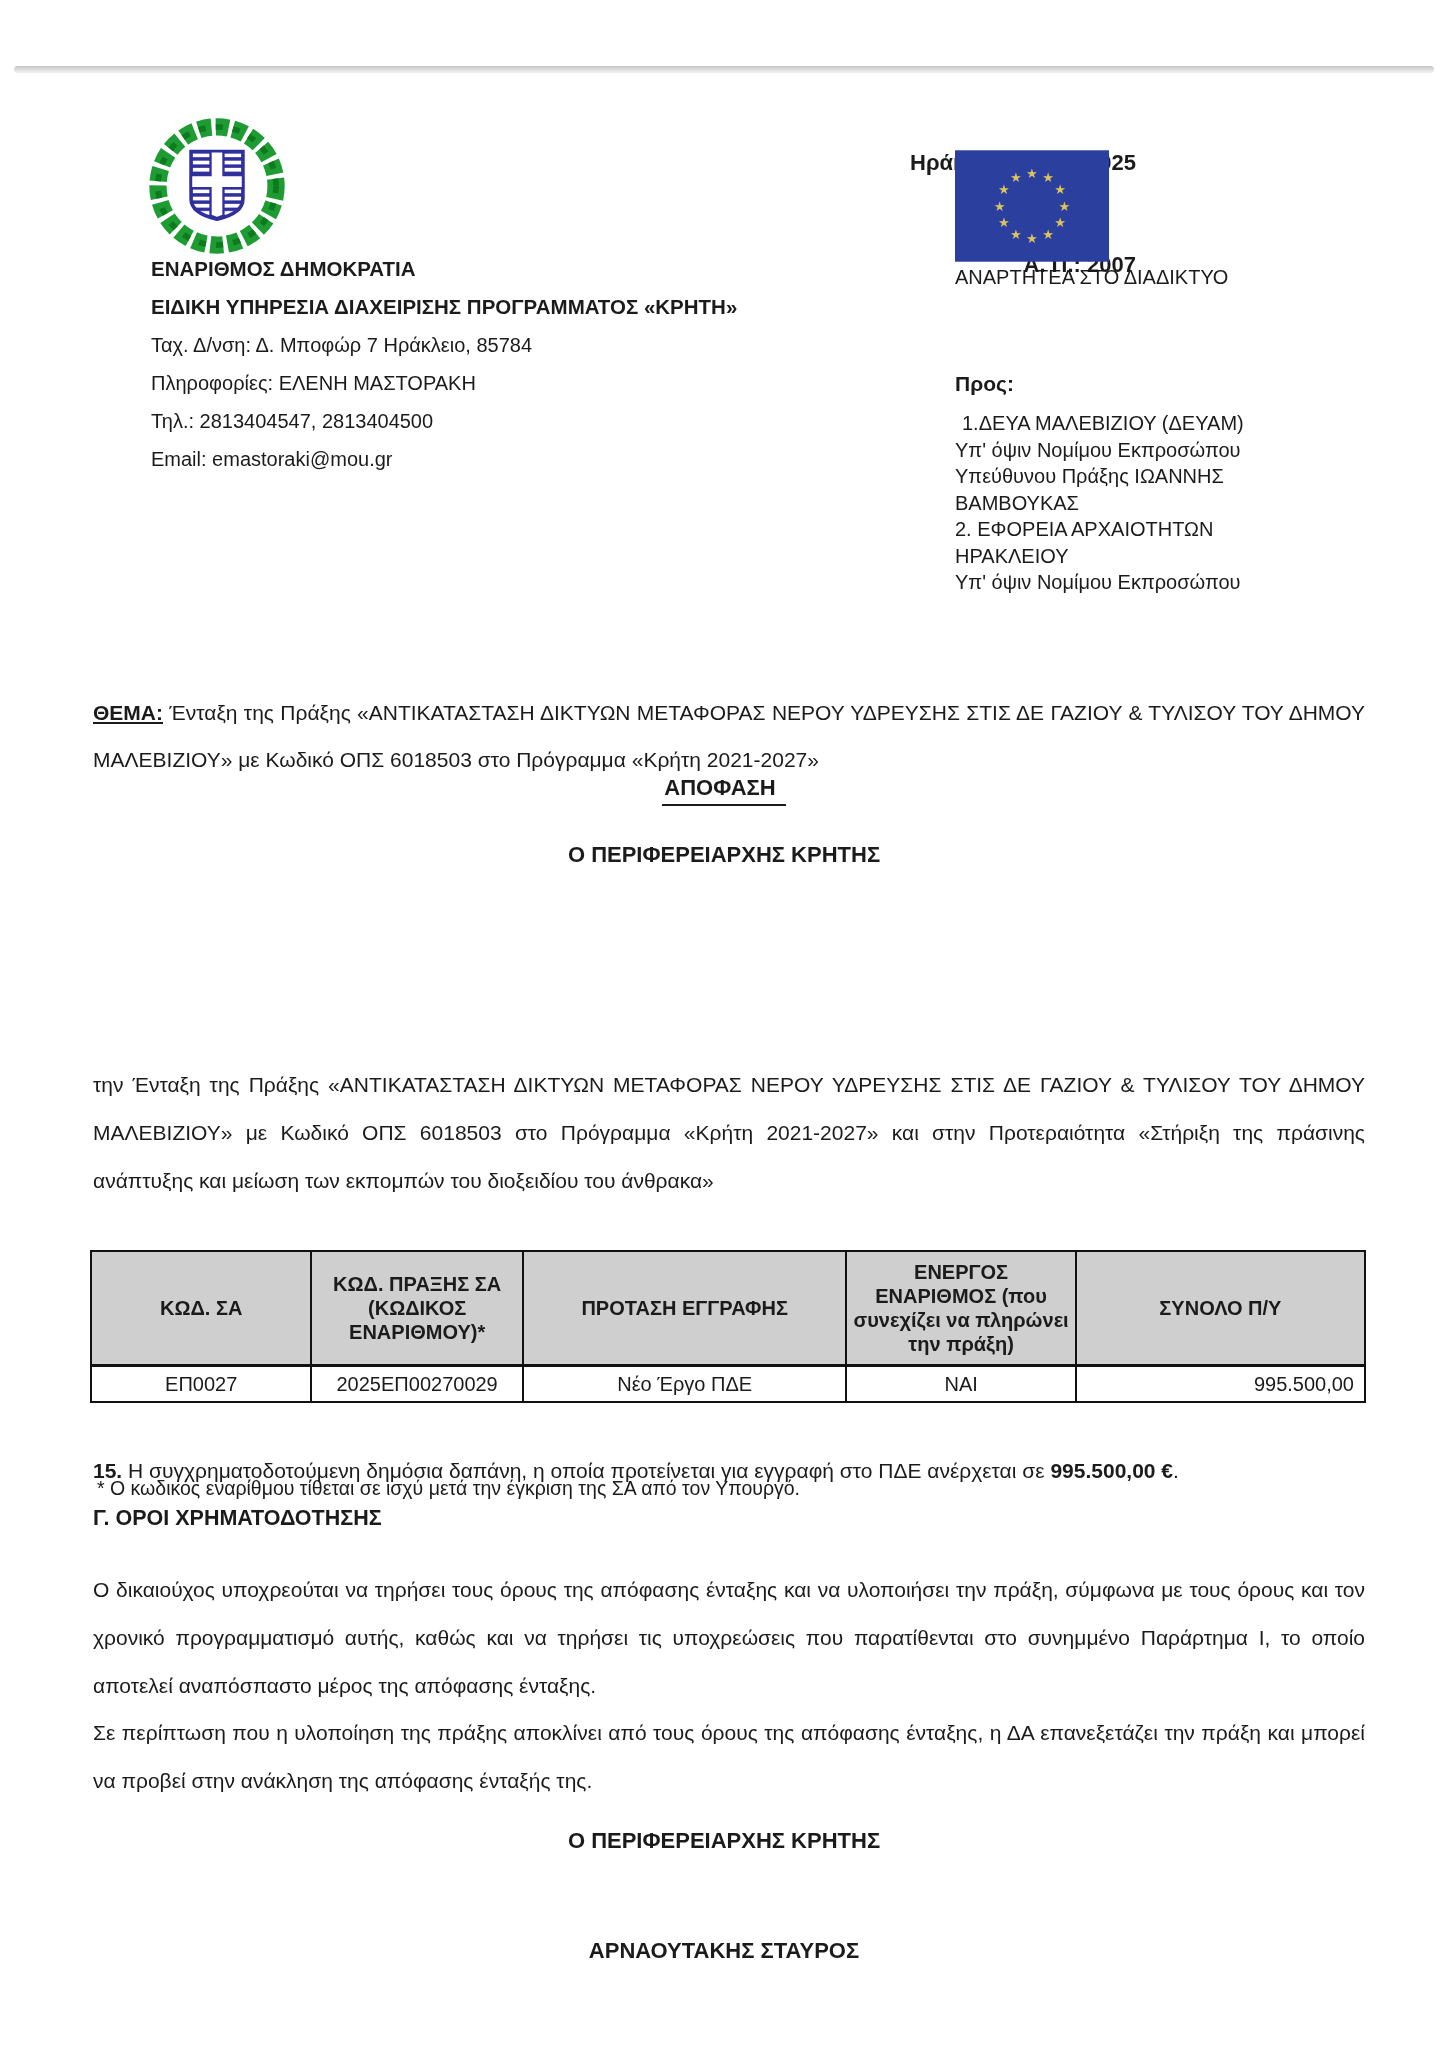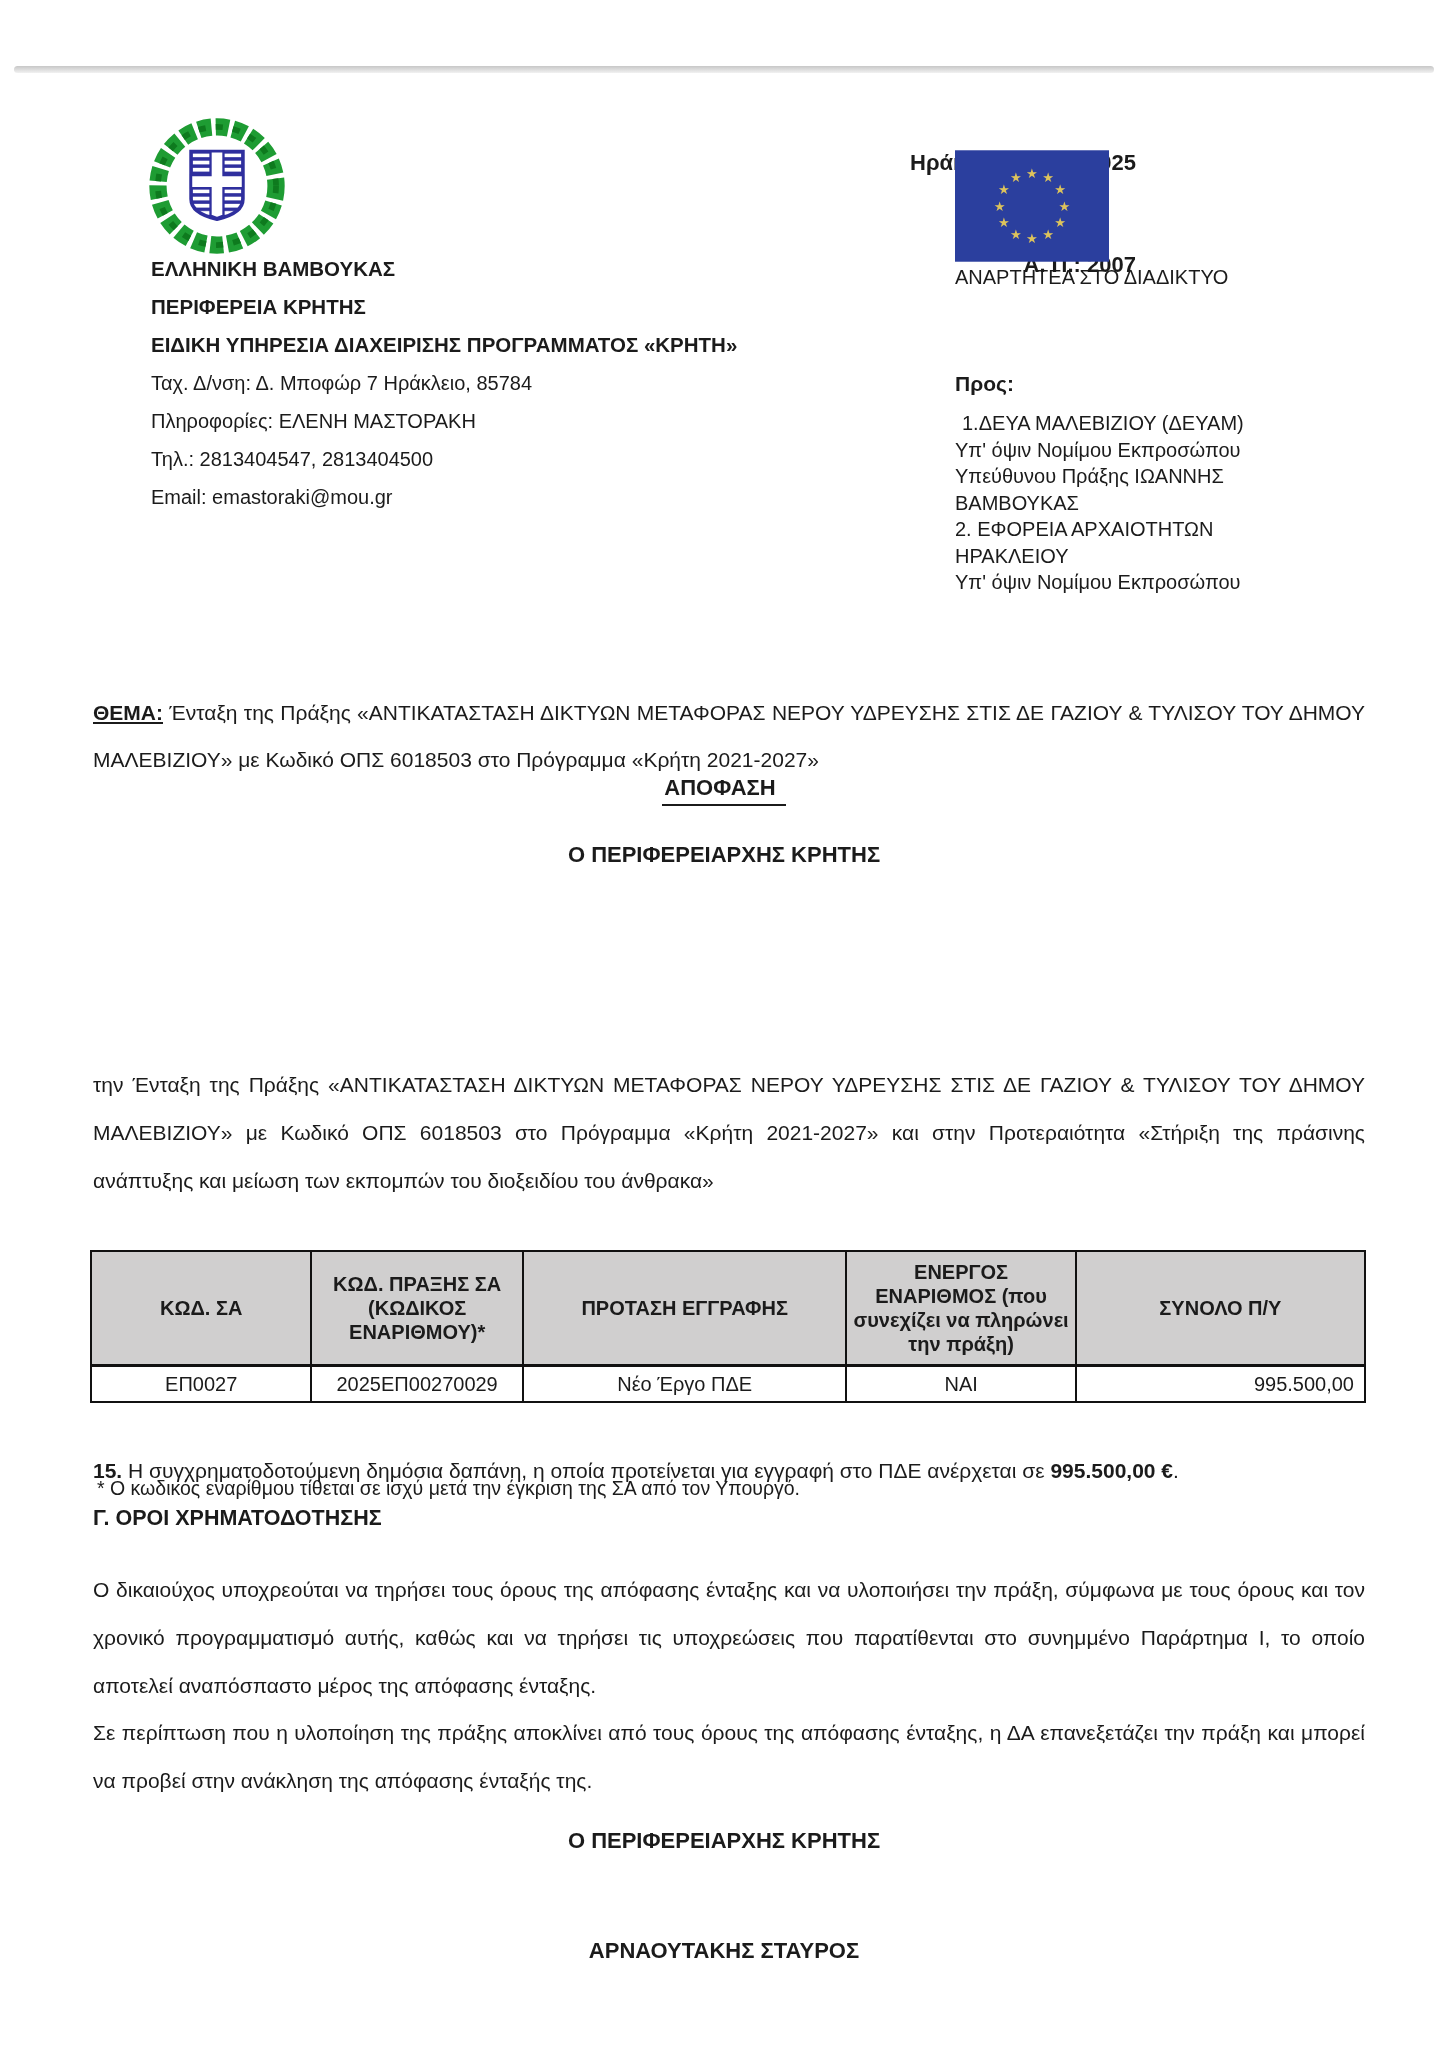--- a/index.html
+++ b/index.html
@@ -104,22 +104,21 @@
         <text x="60" y="87.2">★</text>
         <text x="48.3" y="75.5">★</text>
         <text x="44" y="59.5">★</text>
         <text x="48.3" y="43.5">★</text>
         <text x="60" y="31.8">★</text>
       </g>
     </svg>
   </div>
 
   <div class="abs agency">
-    <div class="b">ΕΛΛΗΝΙΚΗ ΒΑΜΒΟΥΚΑΣ</div>
-    <div class="b">ΠΕΡΙΦΕΡΕΙΑ ΚΡΗΤΗΣ</div>
+    <div class="b">ΕΝΑΡΙΘΜΟΣ ΔΗΜΟΚΡΑΤΙΑ</div>
     <div class="b">ΕΙΔΙΚΗ ΥΠΗΡΕΣΙΑ ΔΙΑΧΕΙΡΙΣΗΣ ΠΡΟΓΡΑΜΜΑΤΟΣ «ΚΡΗΤΗ»</div>
     <div>Ταχ. Δ/νση: Δ. Μποφώρ 7 Ηράκλειο, 85784</div>
     <div>Πληροφορίες: ΕΛΕΝΗ ΜΑΣΤΟΡΑΚΗ</div>
     <div>Τηλ.: 2813404547, 2813404500</div>
     <div>Email: emastoraki@mou.gr</div>
   </div>
 
   <div class="abs anartitea">ΑΝΑΡΤΗΤΕΑ ΣΤΟ ΔΙΑΔΙΚΤΥΟ</div>
 
   <div class="abs pros-label">Προς:</div>

